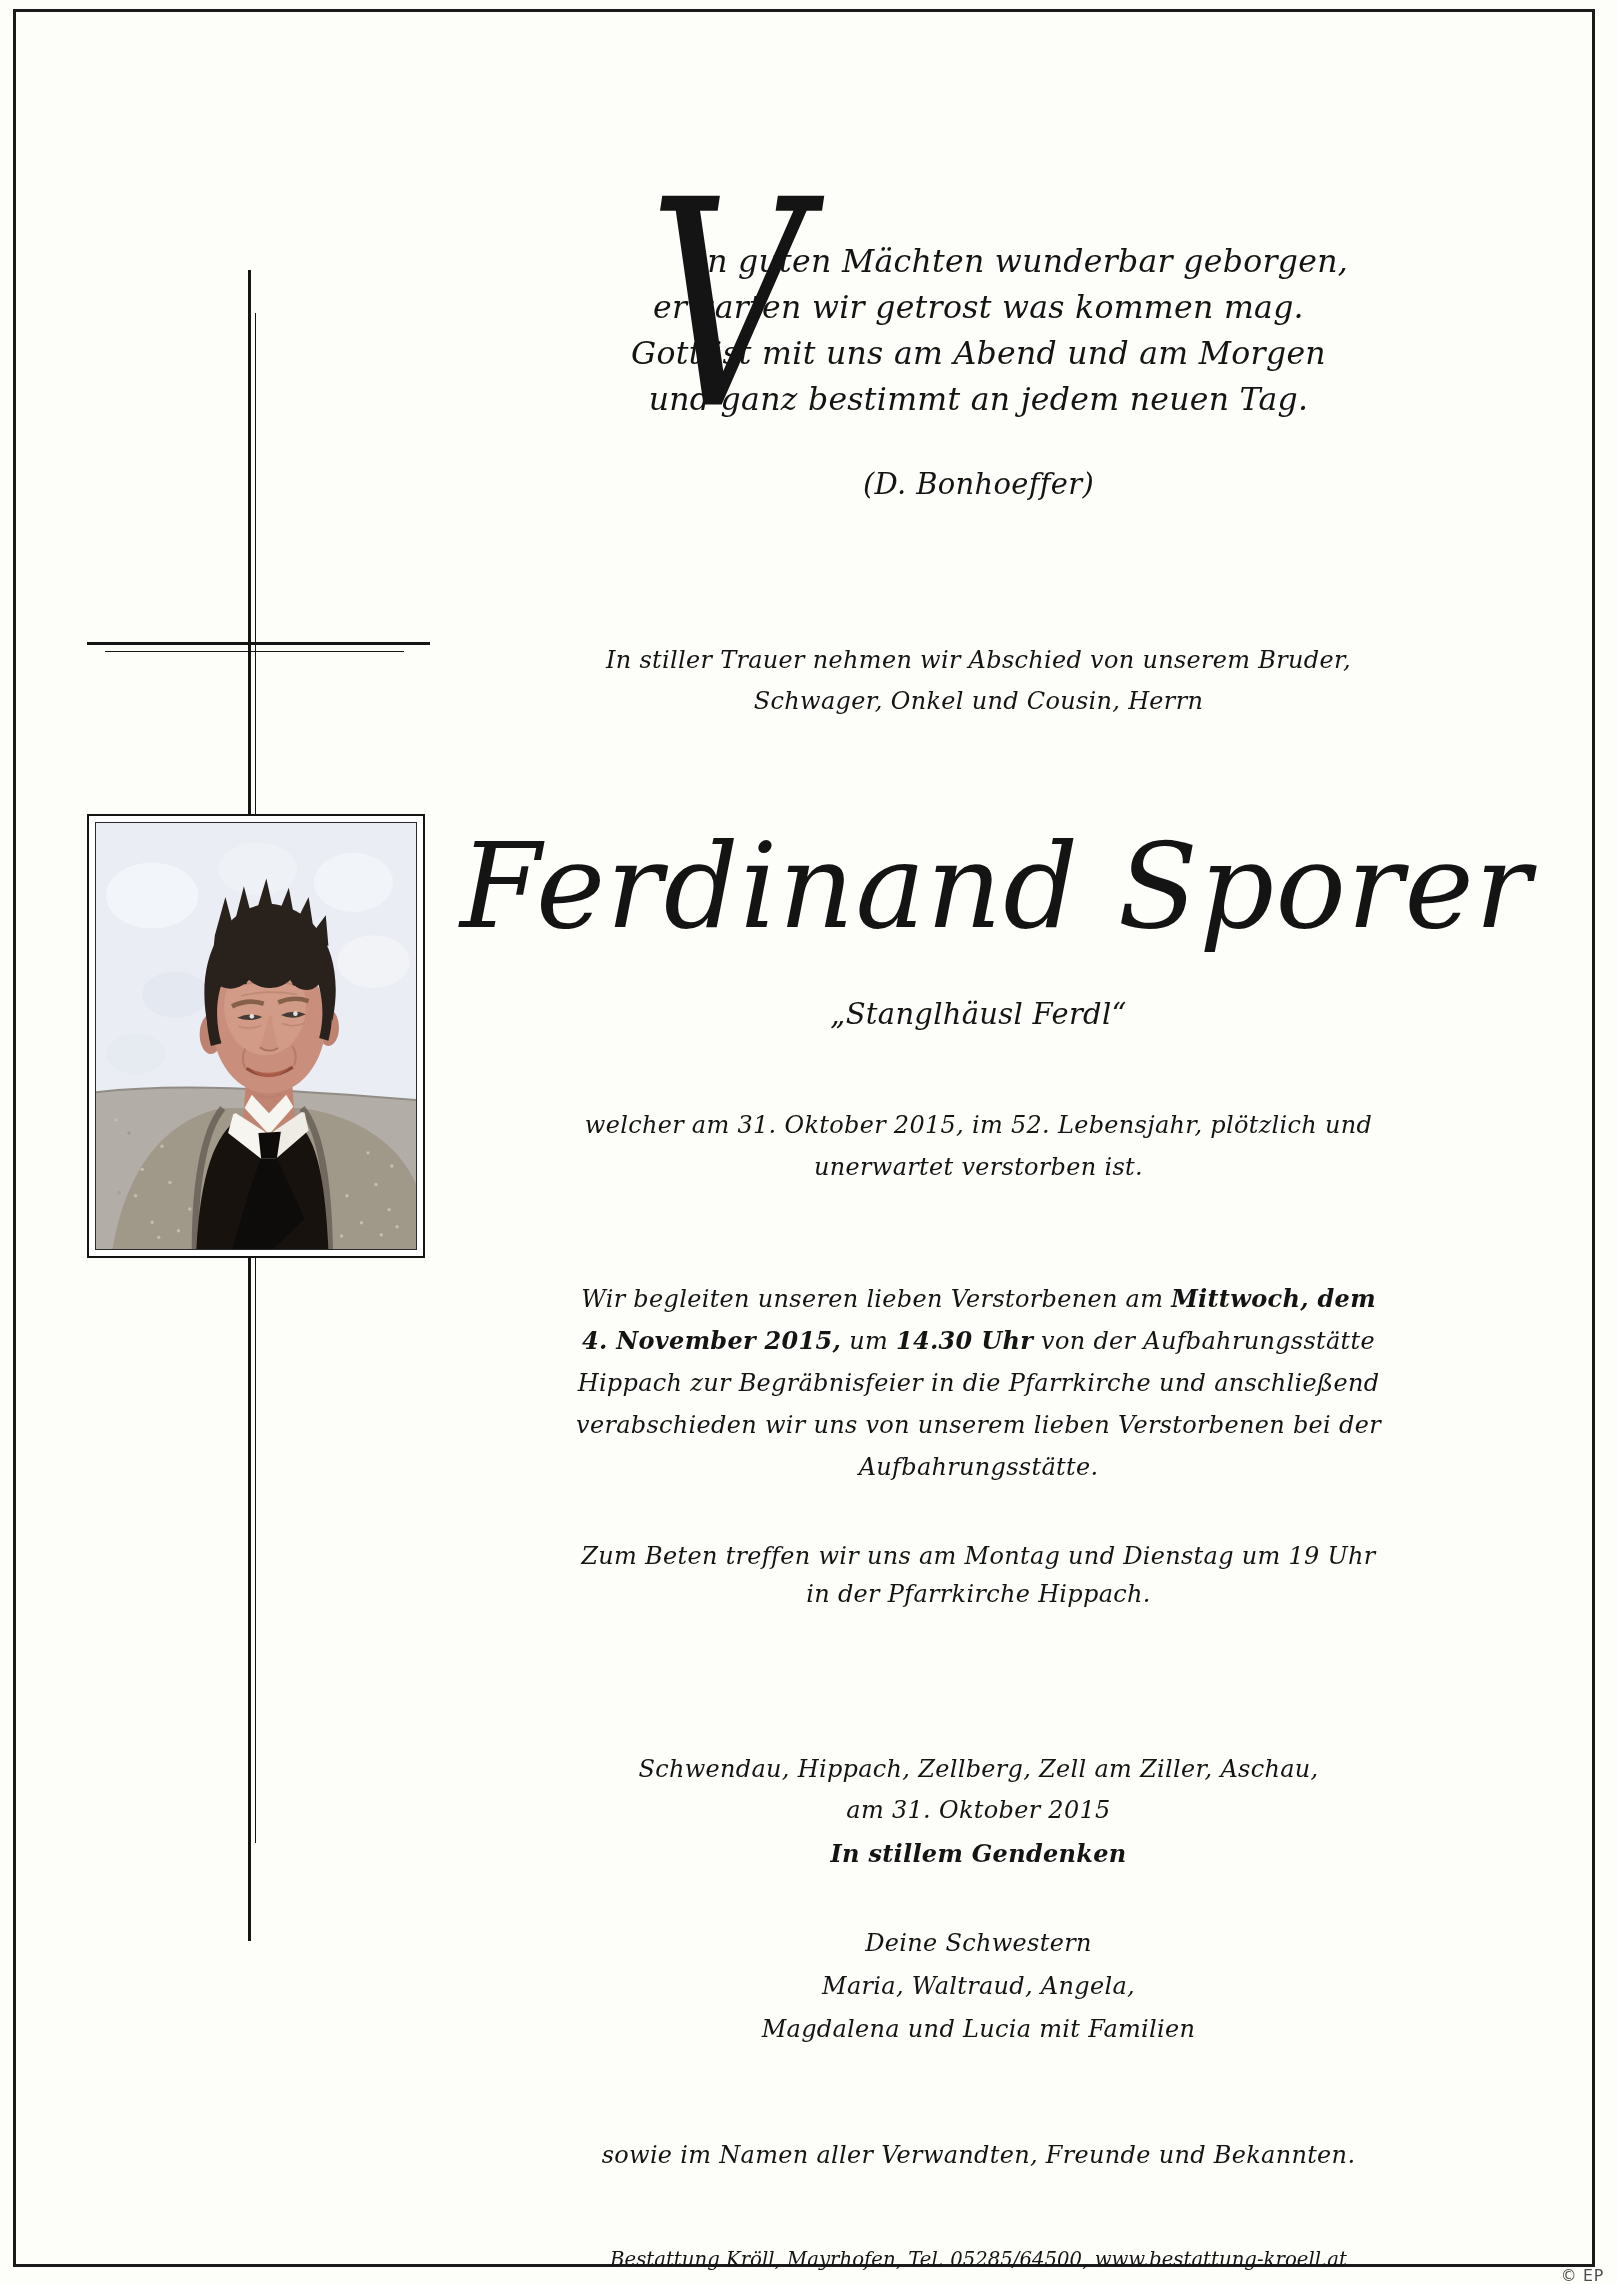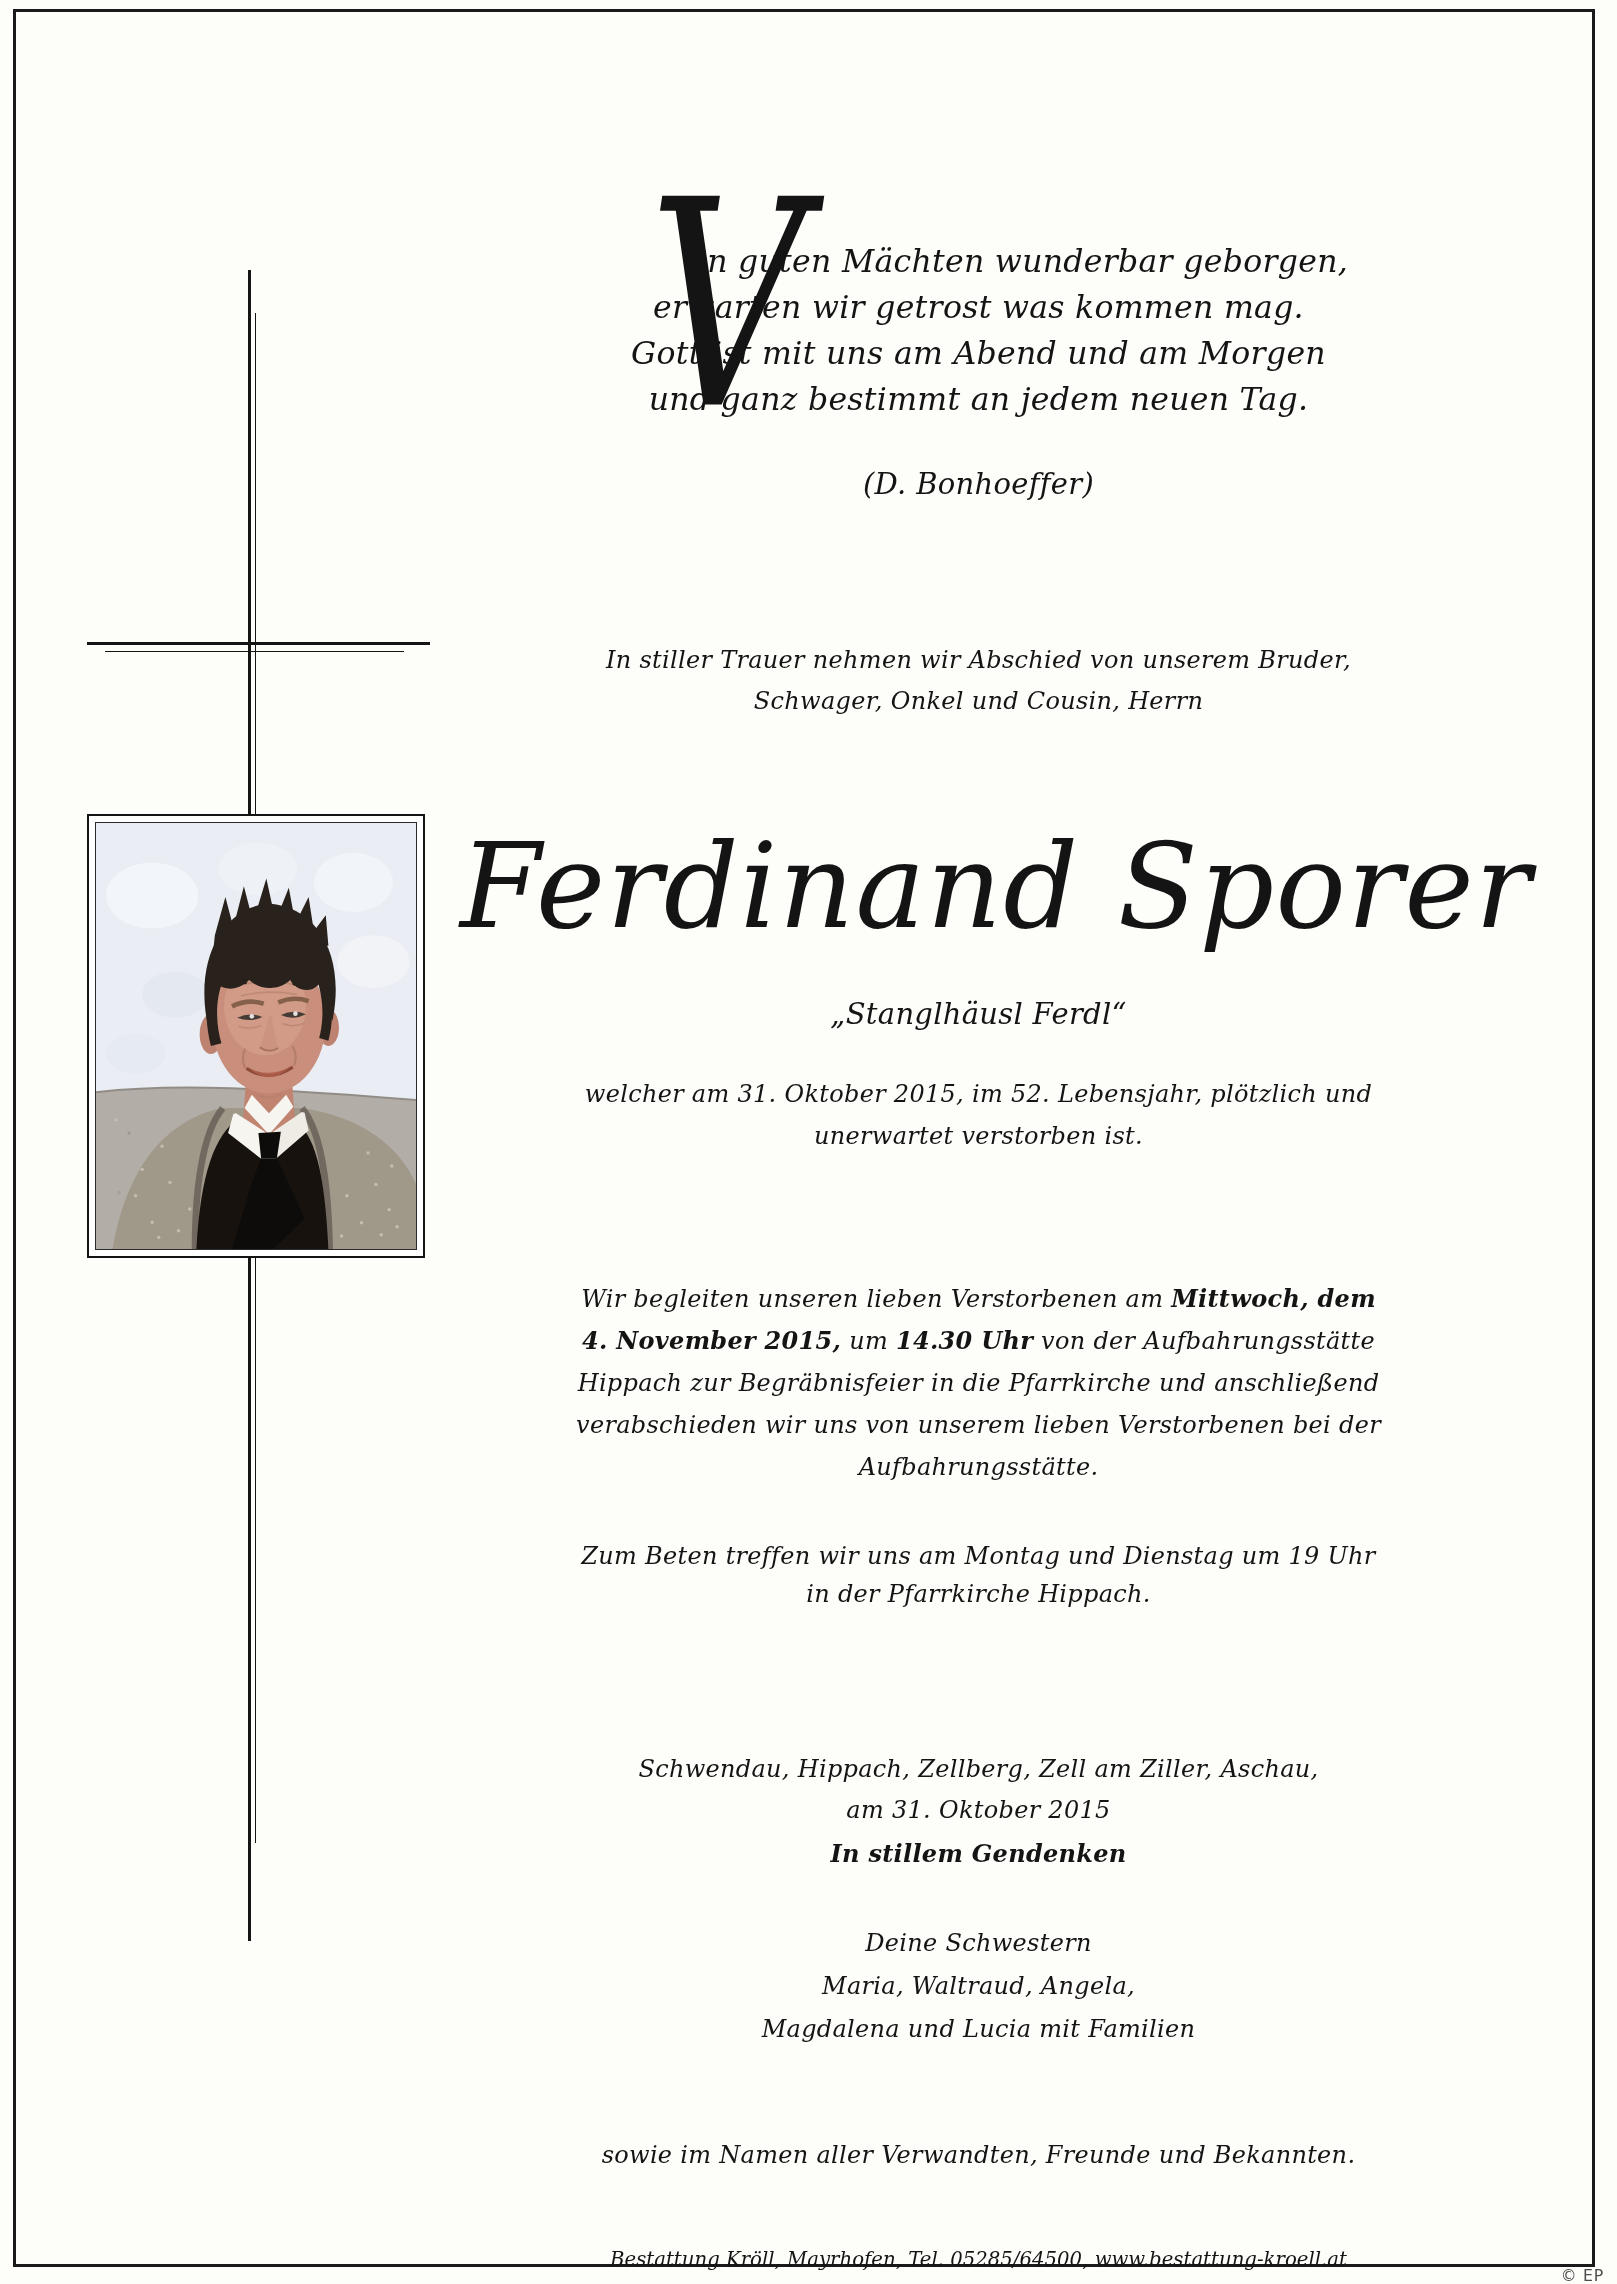--- a/index.html
+++ b/index.html
@@ -52,21 +52,21 @@
   .v-initial {
     position:absolute; left:649px; top:163px;
     font-size:217px; line-height:1;
     transform:scaleY(1.32); transform-origin:top left;
     letter-spacing:0;
   }
   .attribution { top:463px; font-size:29px; }
   .intro       { top:640px;  line-height:41px; }
   .name        { top:808px; font-size:117px; line-height:158px; letter-spacing:1.3px; white-space:nowrap; }
   .nickname    { top:993px; font-size:29px; }
-  .death       { top:1073px;font-style:italic; }
+  .death       { top:1104px;font-style:italic; }
   .funeral     { top:1278px; }
   .prayer      { top:1537px; line-height:38px; }
   .places      { top:1749px; line-height:41px; }
   .rem-head    { top:1833px; }
   .remembrance { top:1922px; line-height:43px; }
   .closing     { top:2134px; }
   .footer      { top:2223px; font-size:19.7px; line-height:25px; letter-spacing:0;margin-top:24px; }
   .copyright {
     position:absolute; left:1536px; top:2266px; width:68px;
     font-family:"DejaVu Sans","Liberation Sans",sans-serif;

